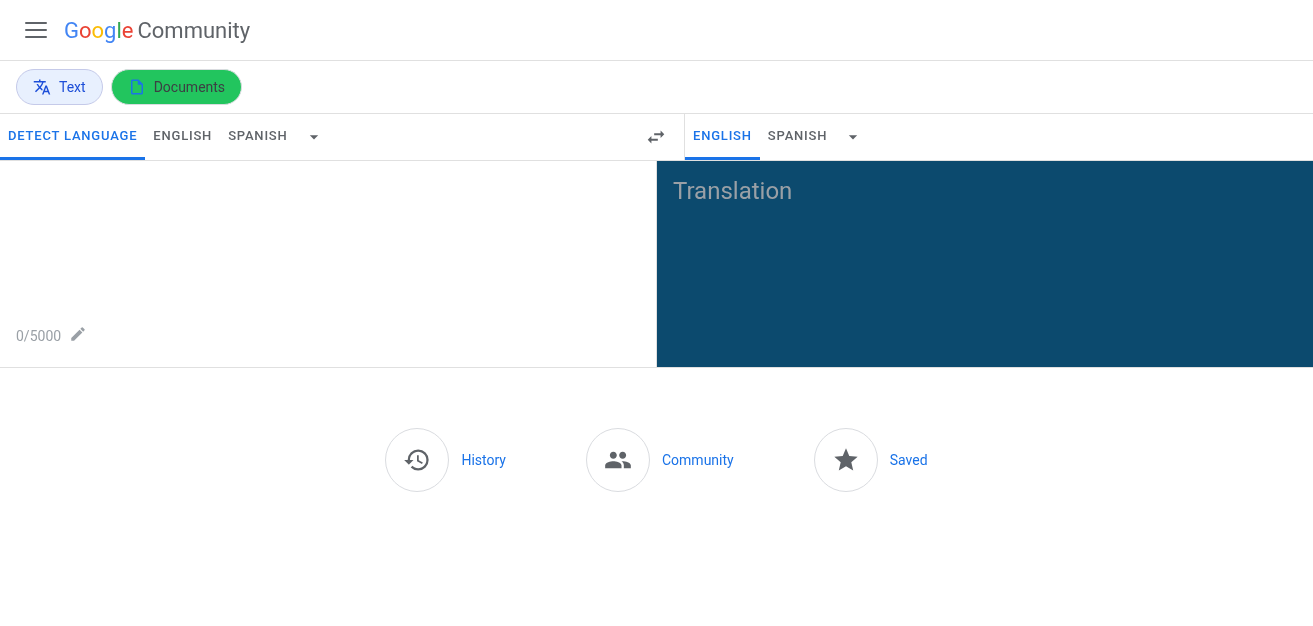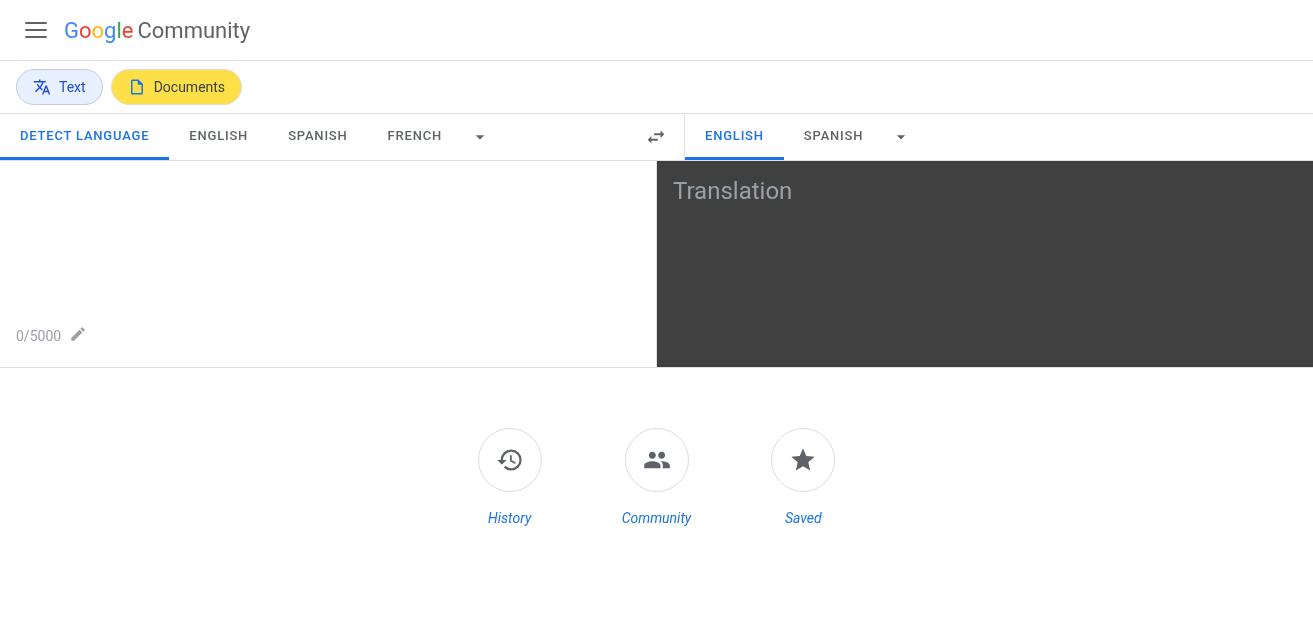--- a/index.html
+++ b/index.html
@@ -32,21 +32,21 @@
       display: flex;
       padding: 8px 16px;
       gap: 8px;
       border-bottom: 1px solid #e0e0e0;
     }
     .mode-btn {
       display: flex; align-items: center; gap: 8px;
       padding: 8px 16px;
       border-radius: 20px;
       border: 1px solid #dadce0;
-      background: #fde047;
+      background: #22c55e;
       font-size: 14px;
       cursor: pointer;
       font-family: inherit;
       color: #3c4043;
     }
     .mode-btn.active {
       background: #e8f0fe;
       border-color: #c5cae9;
       color: #1d4ed8;
     }
@@ -58,21 +58,21 @@
       align-items: center;
       border-bottom: 1px solid #e0e0e0;
       padding: 0;
     }
     .lang-side {
       flex: 1;
       display: flex;
       align-items: center;
     }
     .lang-tab {
-      padding: 14px 20px;
+      padding: 14px 8px;
       font-size: 13px;
       font-weight: 500;
       color: #5f6368;
       cursor: pointer;
       letter-spacing: 0.8px;
       border-bottom: 3px solid transparent;
       text-transform: uppercase;
     }
     .lang-tab.active {
       color: #1a73e8;
@@ -129,41 +129,40 @@
       align-items: center;
       gap: 8px;
       padding: 4px 0;
       color: #9aa0a6;
       font-size: 14px;
     }
     .edit-icon { cursor: pointer; font-size: 16px; color: #9aa0a6; }
     .target-panel {
       flex: 1;
       padding: 16px;
-      background: #404040;
+      background: #0c4a6e;
     }
     .translation-placeholder {
       font-size: 24px;
       color: #9aa0a6;
     }
 
     
     .bottom-area {
       display: flex;
       justify-content: center;
       gap: 80px;
       padding: 60px 0 40px;
     }
     .bottom-item {
       display: flex;
-      flex-direction: column;
-      align-items: center;
-      gap: 18px;
-      cursor: pointer;
-      font-style: italic;
+      flex-direction: row;
+      align-items: center;
+      gap: 12px;
+      cursor: pointer;
     }
     .bottom-icon-circle {
       width: 64px; height: 64px;
       border-radius: 50%;
       border: 1px solid #dadce0;
       display: flex; align-items: center; justify-content: center;
       background: #fff;
     }
     .bottom-icon-circle svg { width: 28px; height: 28px; color: #5f6368; fill: #5f6368; }
     .bottom-label {
@@ -201,21 +200,20 @@
     </svg>
     <span>Documents</span>
   </button>
 </div>
 
 <div class="lang-bar">
   <div class="lang-side">
     <div class="lang-tab active">DETECT LANGUAGE</div>
     <div class="lang-tab">ENGLISH</div>
     <div class="lang-tab">SPANISH</div>
-    <div class="lang-tab">FRENCH</div>
     <div class="lang-more">
       <svg width="20" height="20" viewBox="0 0 24 24" fill="#5f6368">
         <path d="M7 10l5 5 5-5z"></path>
       </svg>
     </div>
   </div>
   <button class="swap-btn">
     <svg width="22" height="22" viewBox="0 0 24 24" fill="#5f6368">
       <path d="M6.99 11L3 15l3.99 4v-3H14v-2H6.99v-3zM21 9l-3.99-4v3H10v2h7.01v3L21 9z"></path>
     </svg>

